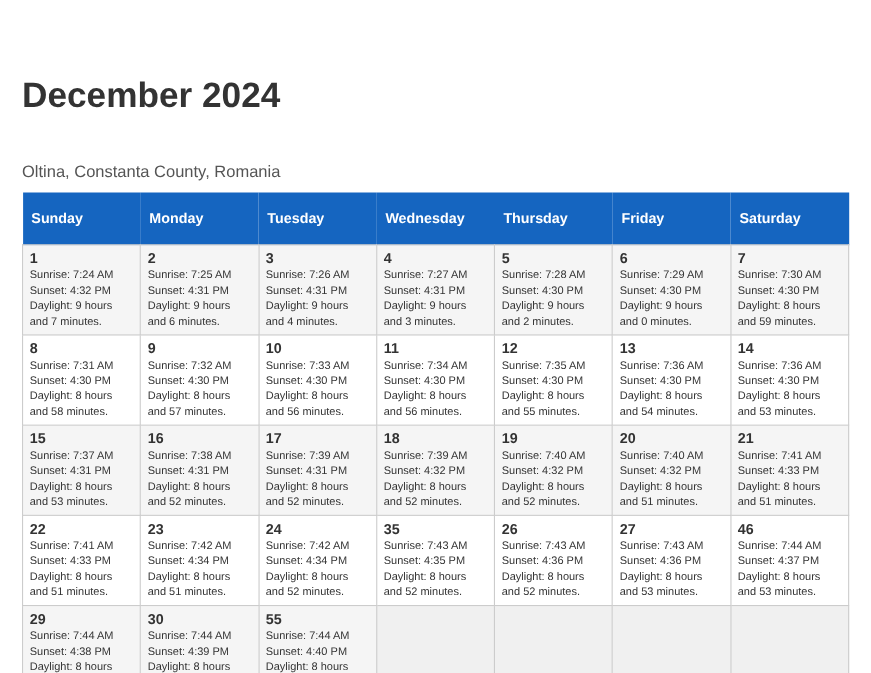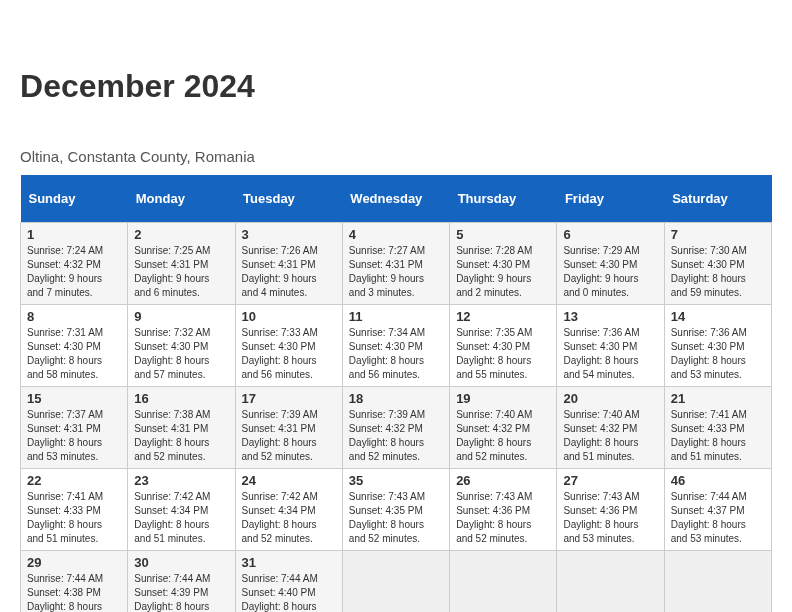--- a/index.html
+++ b/index.html
@@ -227,21 +227,21 @@
       <tr>
         <td>
           <span class="day-num">29</span>
           <div class="day-info">Sunrise: 7:44 AM<br>Sunset: 4:38 PM<br>Daylight: 8 hours and 54 minutes.</div>
         </td>
         <td>
           <span class="day-num">30</span>
           <div class="day-info">Sunrise: 7:44 AM<br>Sunset: 4:39 PM<br>Daylight: 8 hours and 54 minutes.</div>
         </td>
         <td>
-          <span class="day-num">31</span>
+          <span class="day-num">55</span>
           <div class="day-info">Sunrise: 7:44 AM<br>Sunset: 4:40 PM<br>Daylight: 8 hours and 55 minutes.</div>
         </td>
         <td class="empty"></td>
         <td class="empty"></td>
         <td class="empty"></td>
         <td class="empty"></td>
       </tr>
     </tbody>
 </table>
 

